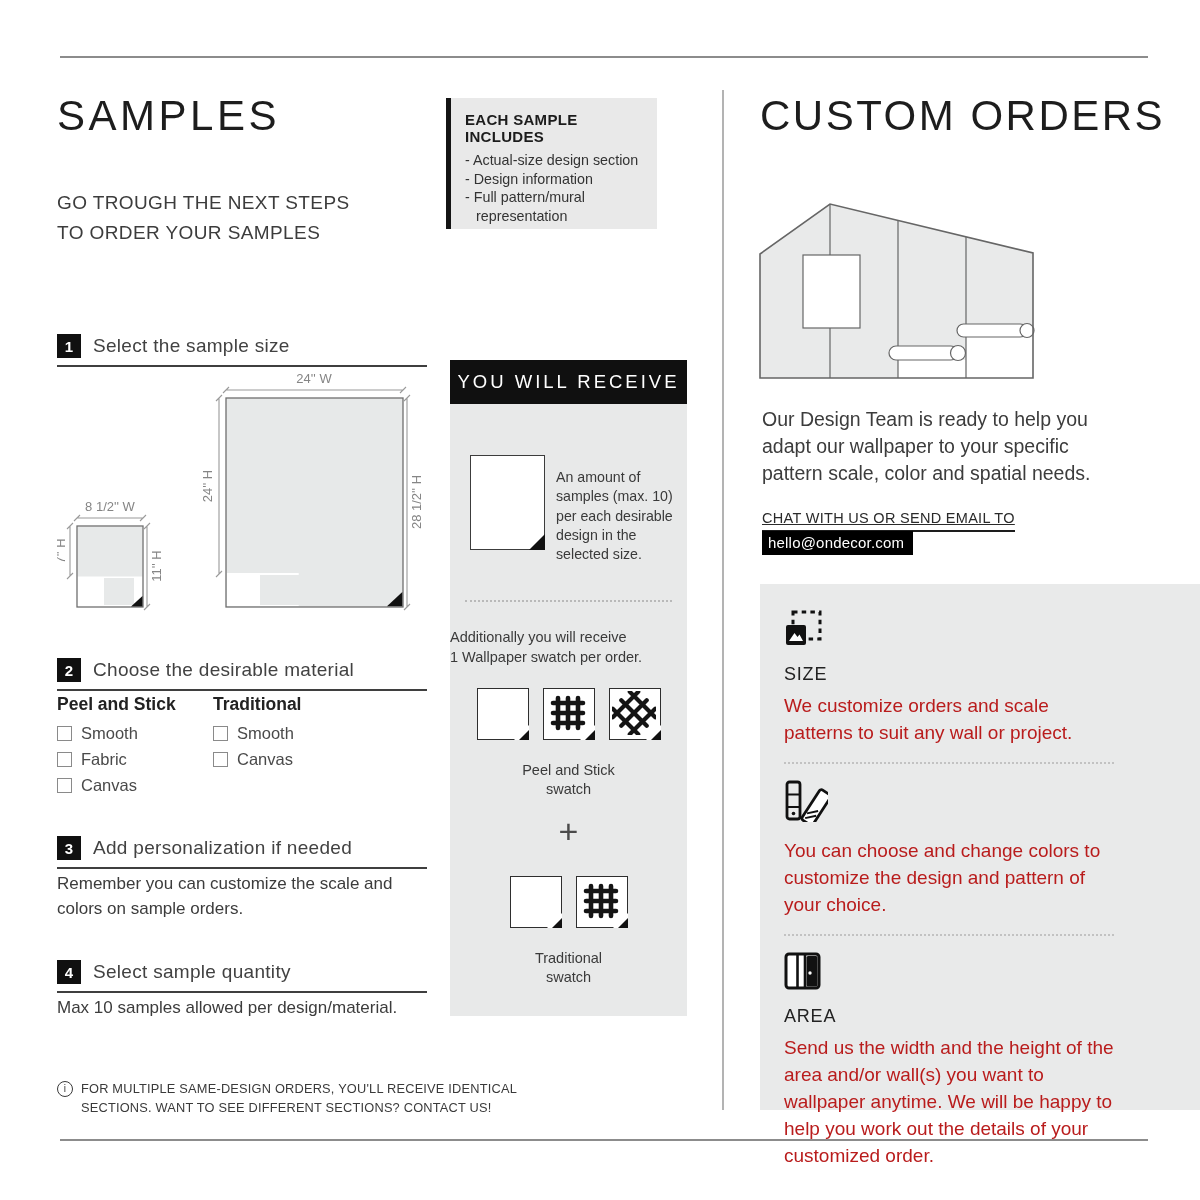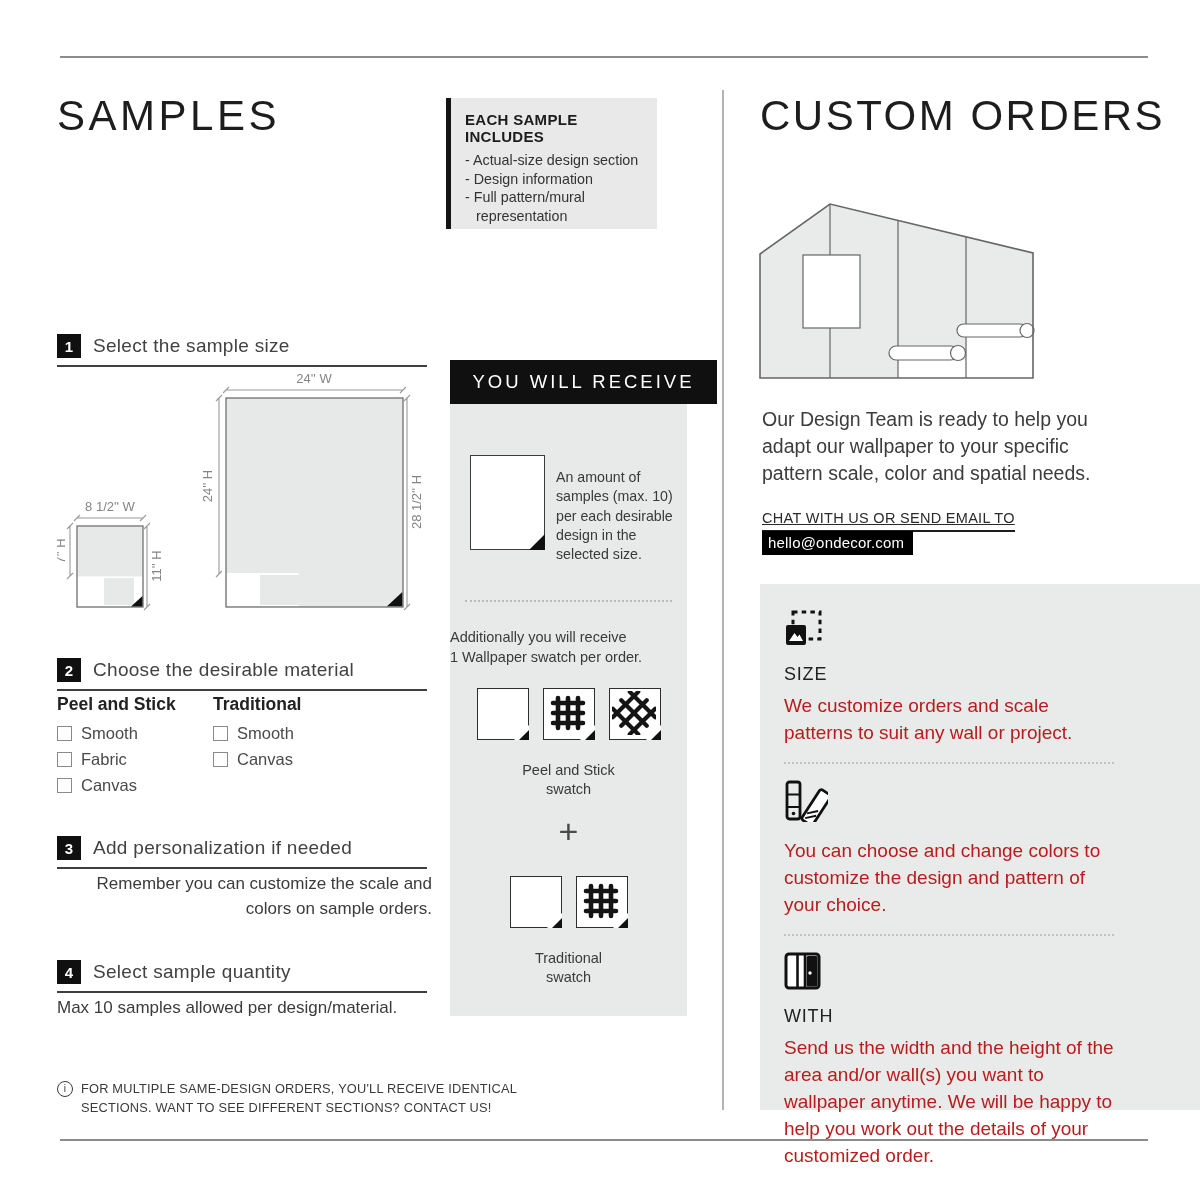--- a/index.html
+++ b/index.html
@@ -27,35 +27,35 @@
   .diagram{position:absolute;left:57px;top:370px;}
 
   .materials{position:absolute;left:57px;top:694px;width:370px;}
   .mat-col{position:absolute;top:0;}
   .mat-col.peel{left:0;} .mat-col.trad{left:156px;}
   .mat-title{font-size:17.5px;font-weight:700;color:#222;margin-bottom:9px;}
   .mat-opt{display:flex;align-items:center;gap:9px;font-size:16.5px;color:#4a4a4a;margin-bottom:7px;}
   .cbox{width:13px;height:13px;border:1.5px solid #8a8a8a;background:#fff;flex:0 0 13px;}
 
   .step-body{position:absolute;left:57px;width:375px;font-size:17px;line-height:1.45;color:#3c3c3c;}
-  .sb3{top:872px;text-align:right;} .sb4{top:996px;}
+  .sb3{top:872px;} .sb4{top:996px;}
 
   .footer-note{position:absolute;left:57px;top:1080px;width:480px;display:flex;gap:8px;
                font-size:12.8px;line-height:1.45;color:#3a3a3a;letter-spacing:.2px;}
   .info-circ{flex:0 0 14px;width:14px;height:14px;border:1.4px solid #3a3a3a;border-radius:50%;
              font-size:10px;display:flex;align-items:center;justify-content:center;margin-top:1px;color:#3a3a3a;}
 
   
   .includes-box{position:absolute;left:446px;top:98px;width:211px;height:131px;background:#e9e9e9;
                 border-left:5px solid #141414;box-sizing:border-box;padding:13px 10px 0 14px;}
   .includes-title{font-size:15px;font-weight:700;color:#1c1c1c;letter-spacing:.3px;margin-bottom:6px;}
   .includes-item{font-size:14.3px;color:#333;line-height:1.3;padding-left:11px;text-indent:-11px;}
   .includes-item::before{content:"- ";}
 
-  .receive-header{position:absolute;left:450px;top:360px;width:267px;height:44px;background:#101010;
+  .receive-header{position:absolute;left:450px;top:360px;width:237px;height:44px;background:#101010;
                   color:#fff;font-size:18.5px;letter-spacing:3px;display:flex;align-items:center;justify-content:center;}
   .receive-panel{position:absolute;left:450px;top:404px;width:237px;height:612px;background:#e8e9e9;}
   .sheet-icon{position:absolute;left:20px;top:51px;width:75px;height:95px;background:#fff;
               border:1.2px solid #3c3c3c;box-sizing:border-box;}
   .corner-b{position:absolute;right:-1px;bottom:-1px;width:0;height:0;border-style:solid;
             border-width:0 0 16px 16px;border-color:transparent transparent #101010 transparent;}
   .receive-text{position:absolute;left:106px;top:64px;width:126px;font-size:14.2px;line-height:1.36;color:#3a3a3a;}
   .dotline{border-top:2px dotted #b9b9b9;}
   .rp-div{position:absolute;left:15px;top:196px;width:207px;}
   .addl-text{position:absolute;left:0;top:224px;width:100%;text-align:left;font-size:14.5px;
@@ -88,20 +88,24 @@
 </style>
 </head>
 <body>
 
 <div class="page">
   <div class="rule top"></div>
   <div class="rule bottom"></div>
   <div class="vdivider"></div>
 
   <h1 class="samples-title">SAMPLES</h1>
+  <div class="subtitle">
+    <div>GO TROUGH THE NEXT STEPS</div>
+    <div>TO ORDER YOUR SAMPLES</div>
+  </div>
 
   <div class="step-header sh1">
     <div class="step-num">1</div>
     <div class="step-label">Select the sample size</div>
   </div>
 
   <svg class="diagram" width="370" height="250" viewBox="0 0 370 250">
 
     <rect x="20" y="156" width="66" height="81" fill="#ffffff" stroke="none"></rect>
     <rect x="20.5" y="156.5" width="65" height="50" fill="#e7e9e9"></rect>
@@ -304,16 +308,16 @@
     <div class="feat-text">You can choose and change colors to customize the design and pattern of your choice.</div>
     <div class="feat-div dotline"></div>
 
     <svg class="feat-icon" width="40" height="38" viewBox="0 0 40 38">
       <rect x="2" y="2" width="33" height="34" rx="3" fill="#fff" stroke="#111" stroke-width="3"></rect>
       <path d="M13.5,3 V35" stroke="#111" stroke-width="2.6"></path>
       <path d="M21,3 V35" stroke="#111" stroke-width="2.6"></path>
       <rect x="22.5" y="4" width="11" height="30.5" rx="1.5" fill="#111"></rect>
       <circle cx="26" cy="21" r="1.7" fill="#fff"></circle>
     </svg>
-    <div class="feat-heading">WITH</div>
+    <div class="feat-heading">AREA</div>
     <div class="feat-text">Send us the width and the height of the area and/or wall(s) you want to wallpaper anytime. We will be happy to help you work out the details of your customized order.</div>
   </div>
 </div>
 
 </body></html>

